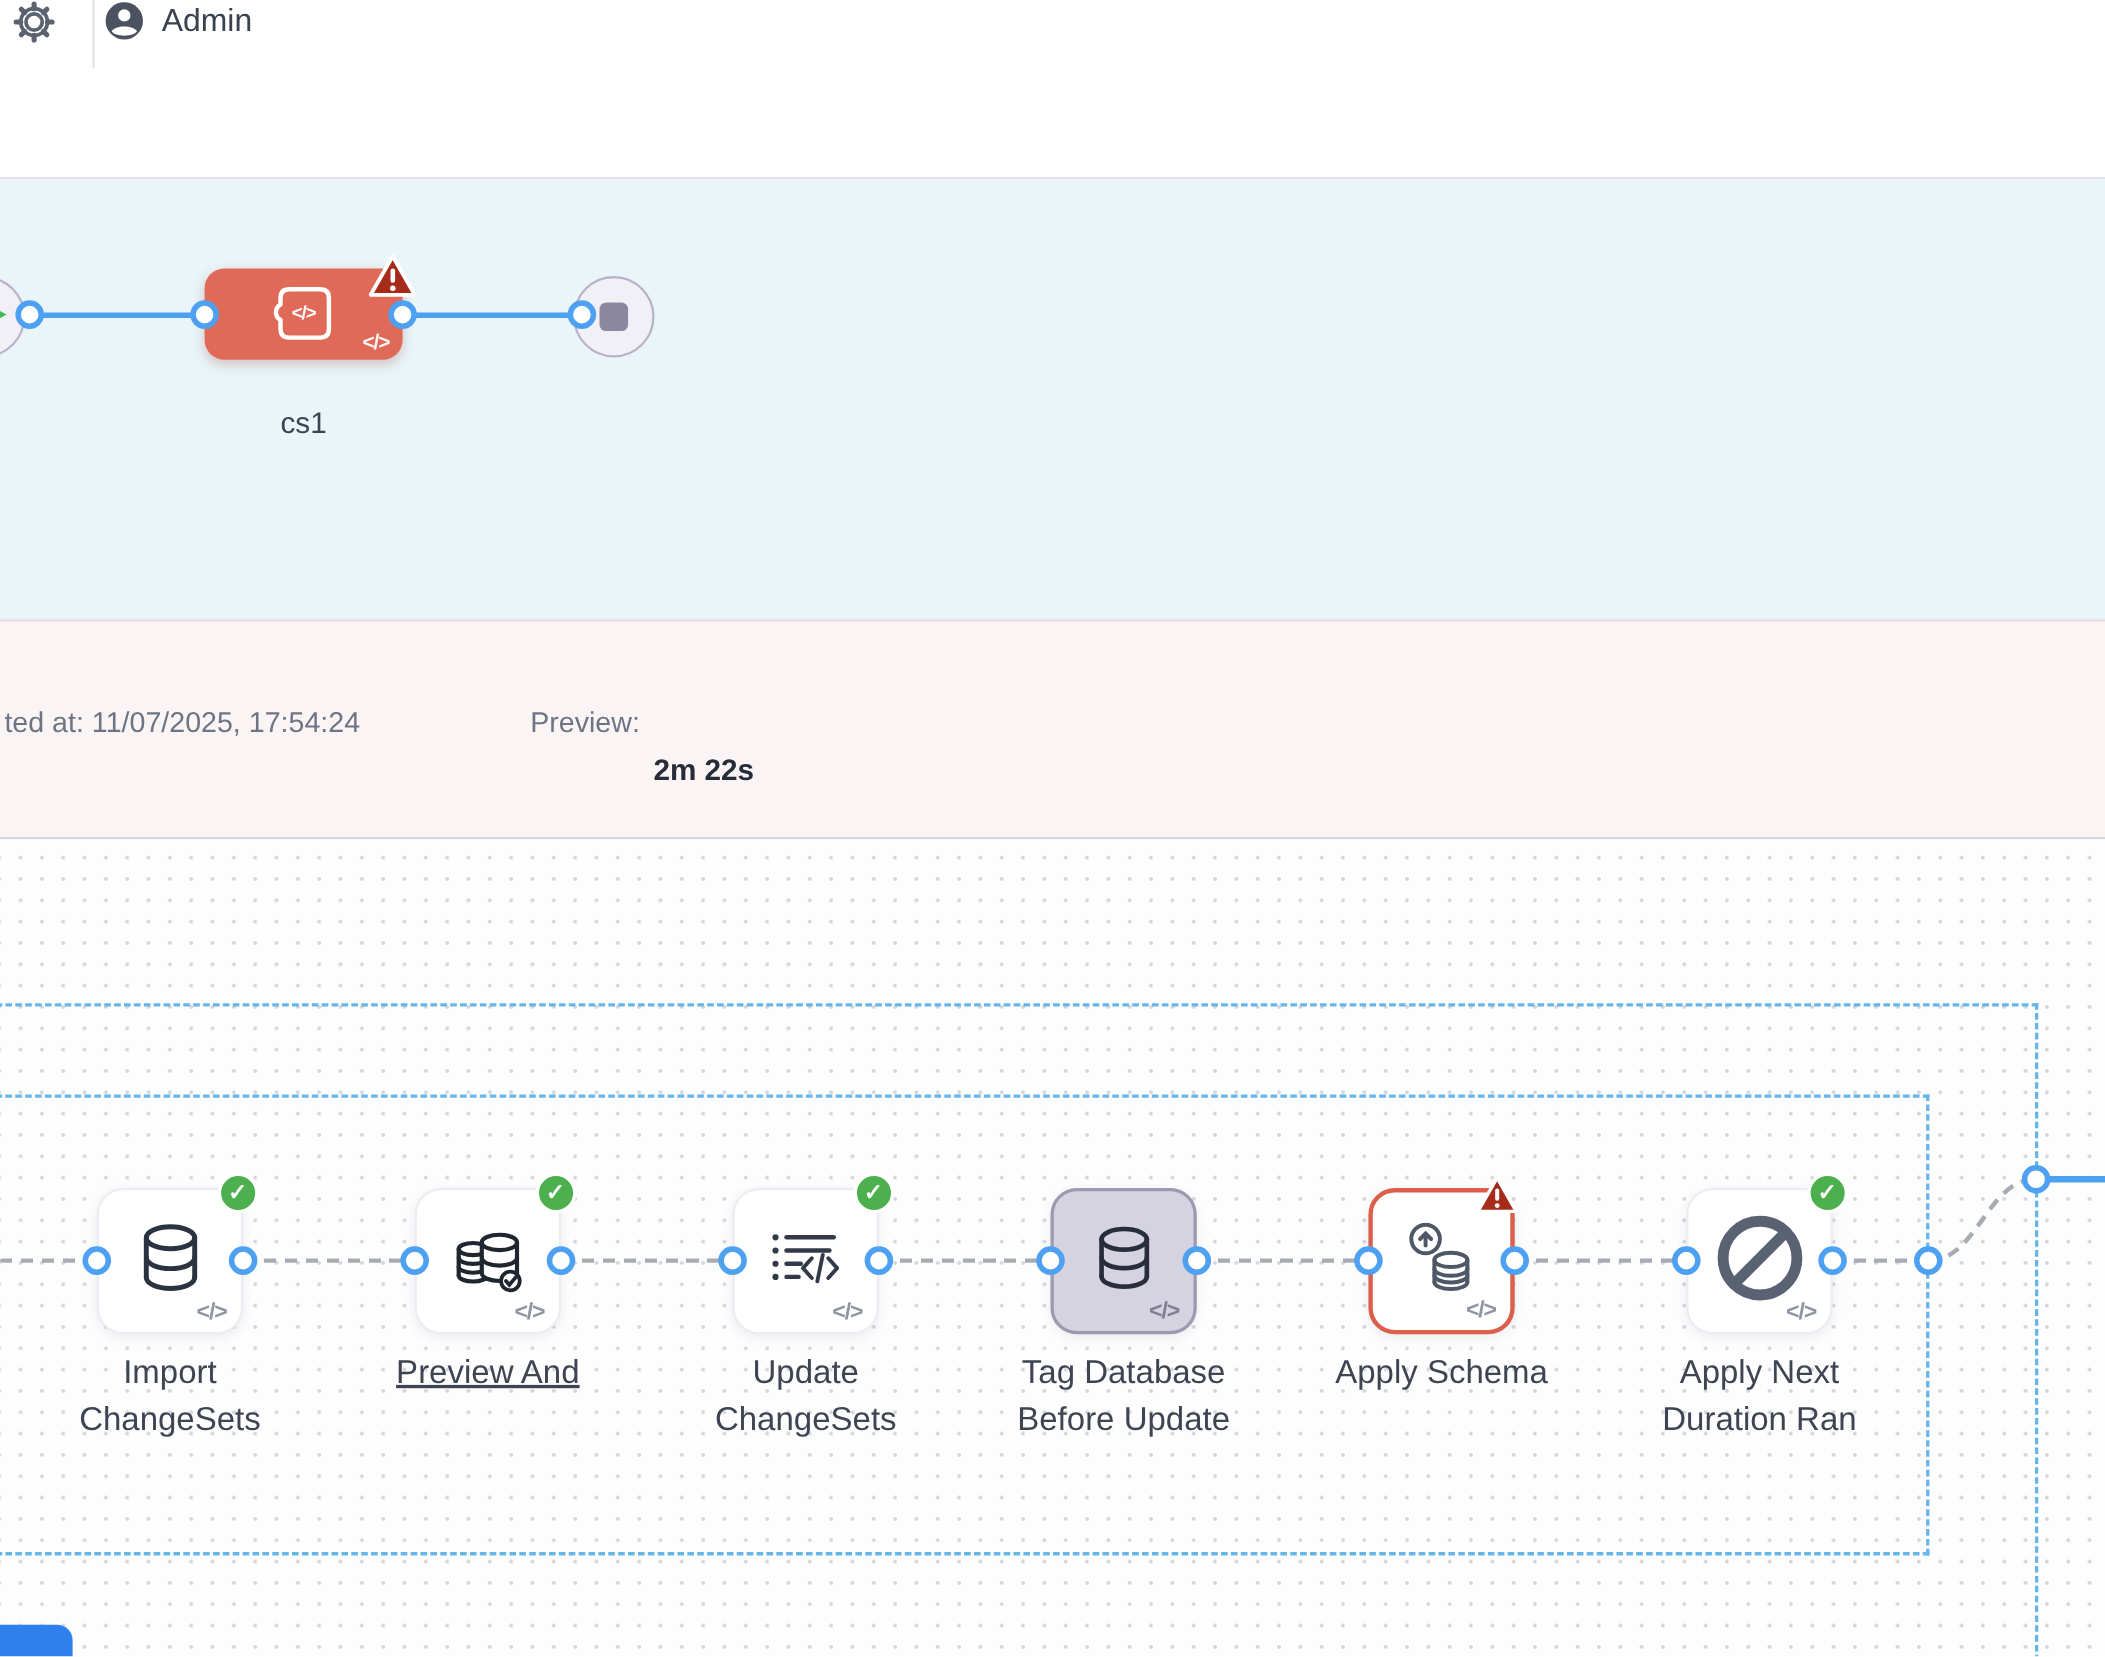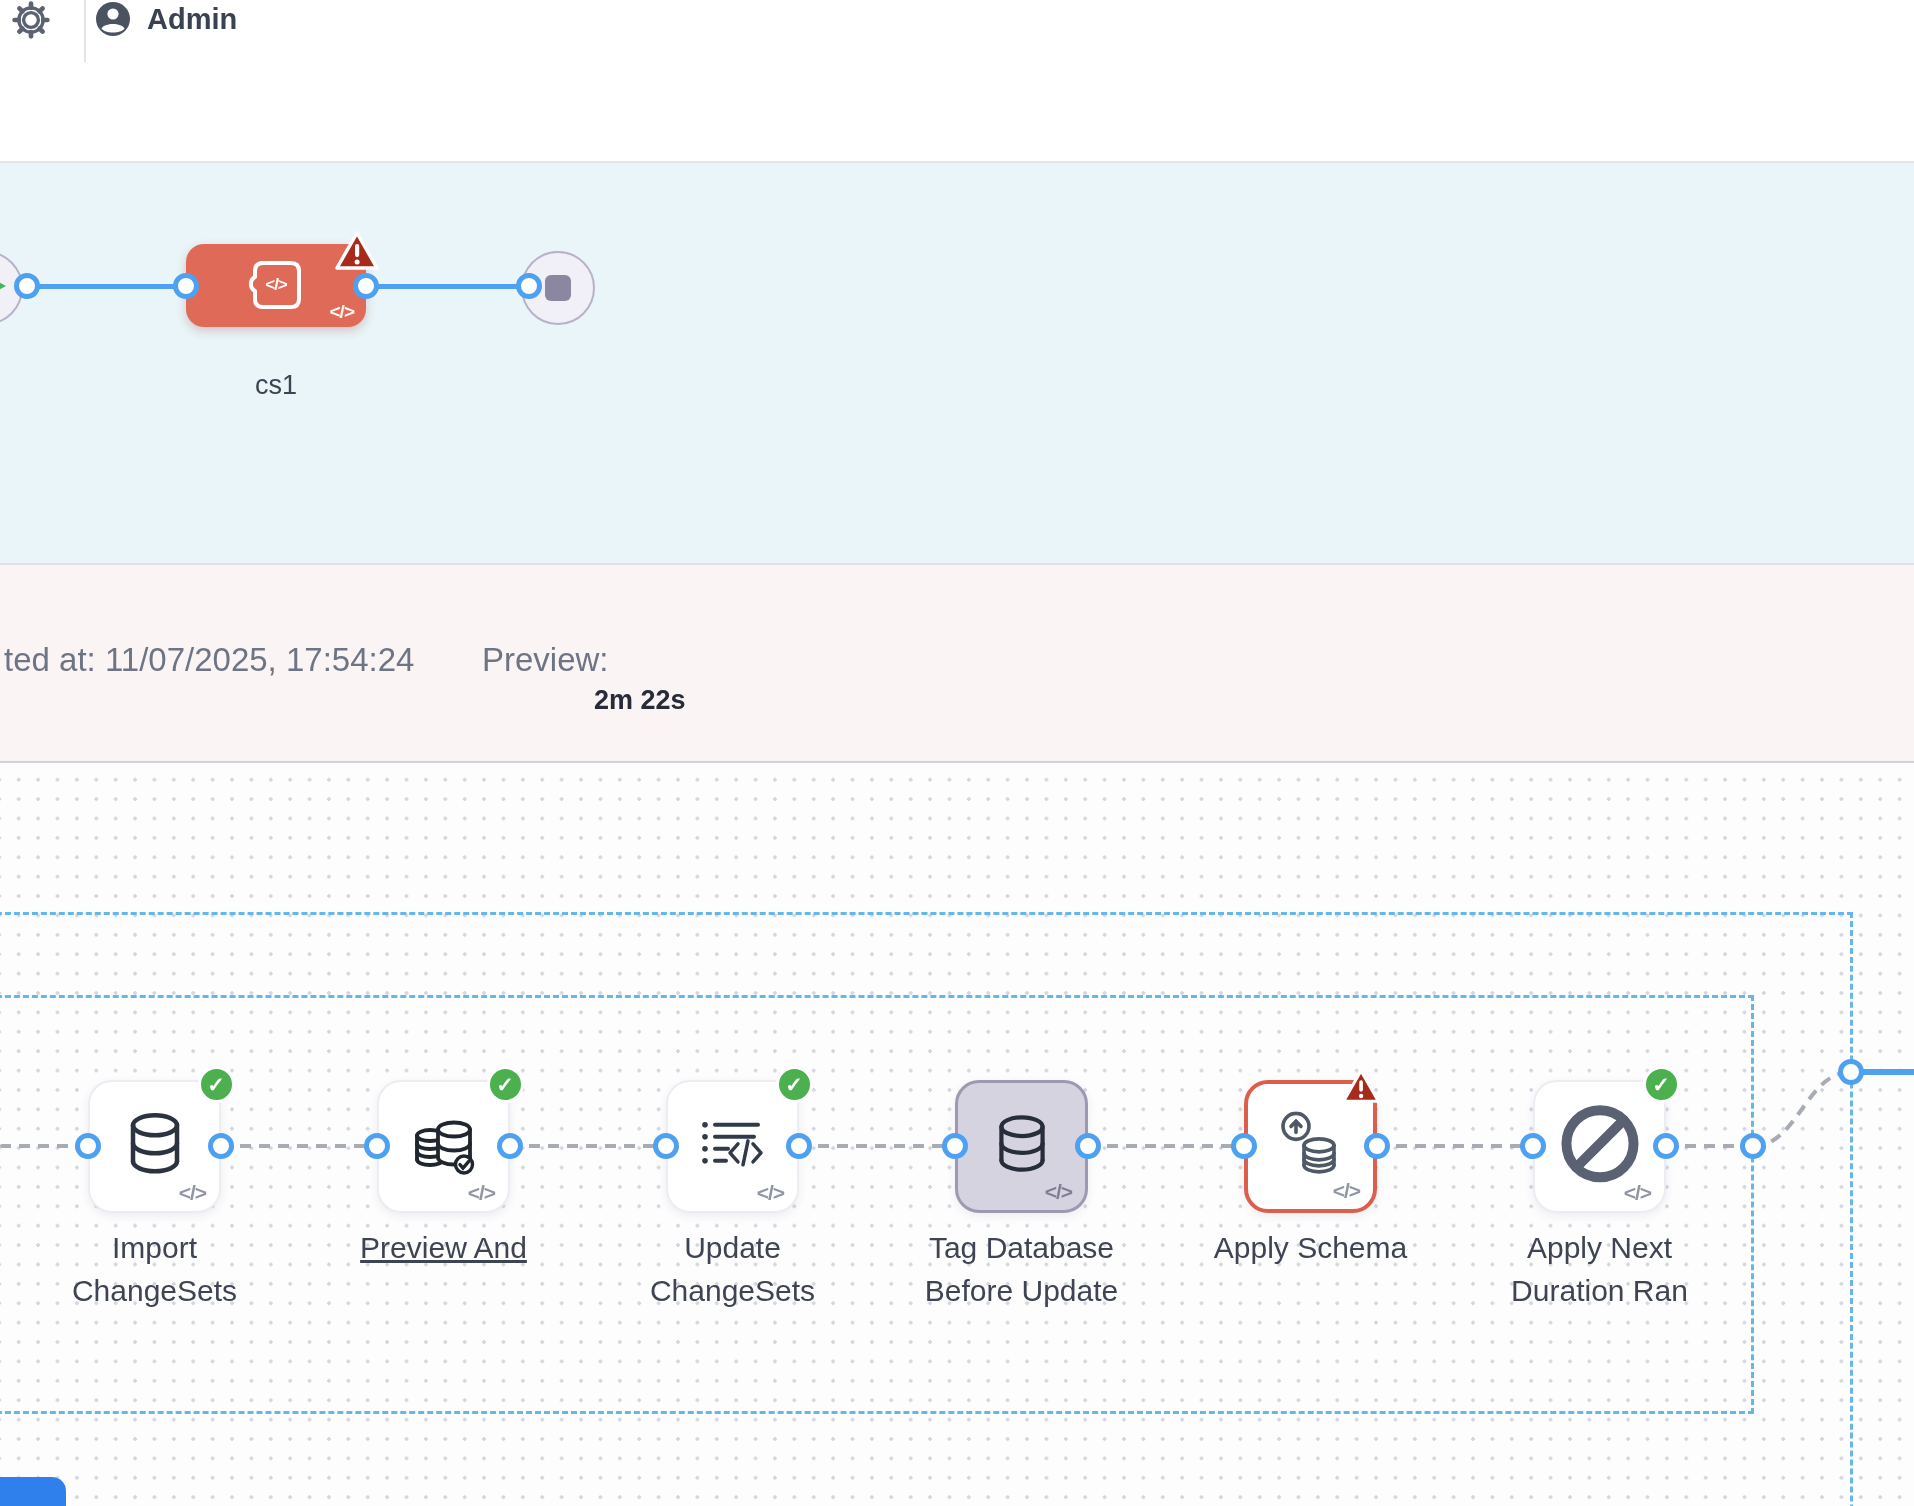--- a/index.html
+++ b/index.html
@@ -1,21 +1,21 @@
 <!DOCTYPE html>
 <html><head>
 <meta charset="utf-8">
 <style>
   html,body{margin:0;padding:0;background:#fff;}
   .page{position:relative;width:1914px;height:1506px;overflow:hidden;
         font-family:"Liberation Sans", sans-serif;background:#fff;}
 
   
   .topbar{position:absolute;left:0;top:0;width:100%;height:112px;background:#fff;
-          border-bottom:1px solid #14b8a6;box-sizing:border-box;font-weight:bold;}
+          border-bottom:1px solid #14b8a6;box-sizing:border-box;}
   .gear-btn{position:absolute;left:12px;top:1px;width:38px;height:38px;cursor:pointer;}
   .v-div{position:absolute;left:84px;top:0;width:2px;height:62px;background:#e3e3e9;}
   .avatar{position:absolute;left:94px;top:0;width:38px;height:38px;}
   .admin-label{position:absolute;left:147px;top:3px;font-size:29px;color:#3a4150;}
 
   
   .tabs{position:absolute;left:0;top:94px;width:100%;height:69px;background:#fff;
         border-bottom:2px solid #e3e3e9;box-sizing:border-box;}
   .tab-label{position:absolute;top:119px;font-size:29px;font-weight:600;color:#222936;}
   .tab-pipeline{left:22px;color:#2468d8;}
@@ -34,21 +34,21 @@
   .node-code{position:absolute;right:12px;bottom:4px;font-size:19px;font-weight:700;
              color:rgba(255,255,255,.95);letter-spacing:-1px;}
   .node-label{position:absolute;left:176px;top:370px;width:200px;text-align:center;
               font-size:27px;color:#3d4352;}
   .port{position:absolute;width:16px;height:16px;background:#fff;border:5px solid #4da1f0;
         border-radius:50%;box-sizing:content-box;z-index:6;}
 
   
   .status-bar{position:absolute;left:0;top:563px;width:100%;height:200px;background:#fbf4f4;
               border-top:2px solid #e3dfe6;border-bottom:2px solid #d4d4dd;box-sizing:border-box;}
-  .status-text{position:absolute;top:641px;font-size:33px;color:#6d7585;}
+  .status-text{position:absolute;top:641px;font-size:26px;color:#6d7585;}
   .status-value{position:absolute;top:641px;font-size:27px;font-weight:600;color:#262c38;}
 
   
   .canvas-bg{position:absolute;left:0;top:763px;width:100%;height:743px;background:#fdfdfe;
              background-image:radial-gradient(circle,#d6d6e0 1.7px,transparent 1.9px);
              background-size:19.4px 19.4px;background-position:9px 7px;}
   .stage-rect{position:absolute;border:0 dashed #66b6e9;box-sizing:border-box;z-index:1;}
   .stage-rect.outer{left:-40px;top:912px;width:1893px;height:760px;
                     border-top-width:3px;border-right-width:3px;}
   .stage-rect.inner{left:-40px;top:995px;width:1794px;height:419px;

